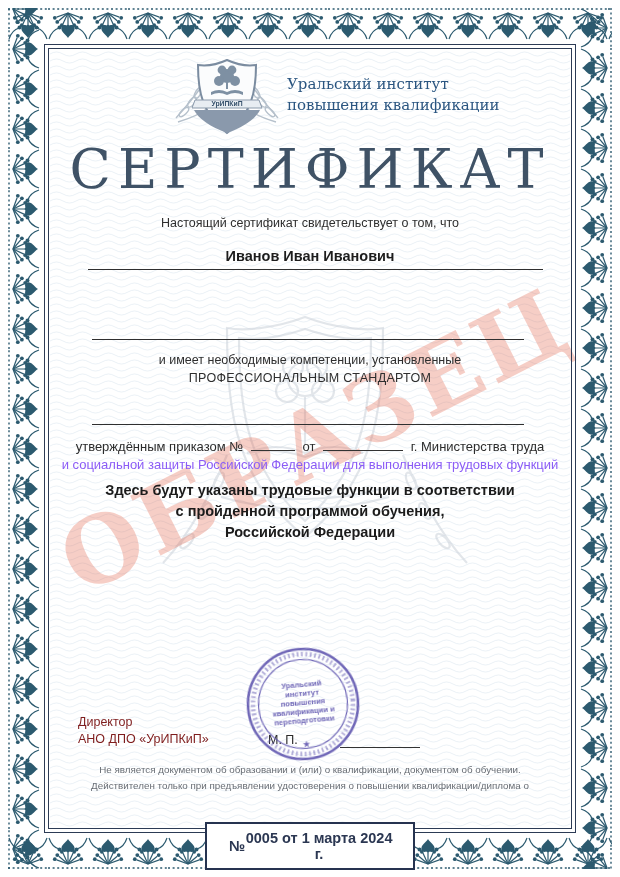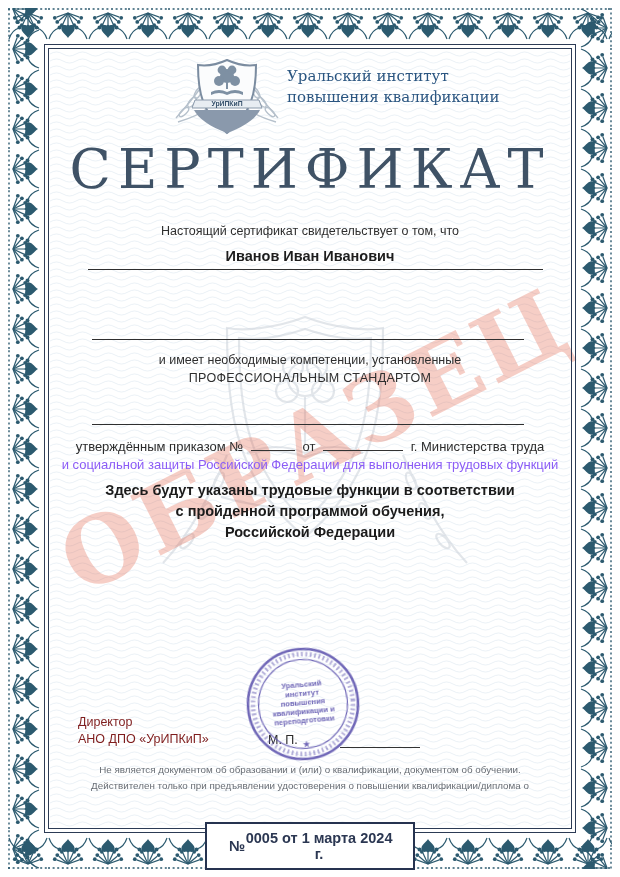--- a/index.html
+++ b/index.html
@@ -22,28 +22,28 @@
   .wm-sample{
     position:absolute;left:5px;top:387px;width:620px;z-index:3;text-align:center;
     font-family:"DejaVu Serif",serif;font-weight:bold;font-size:92px;letter-spacing:4px;
     color:rgba(226,92,66,0.30);transform:rotate(-27deg);white-space:nowrap;pointer-events:none;
   }
   
   .content{position:absolute;inset:0;z-index:4;}
   .abs{position:absolute;left:0;right:0;text-align:center;}
   .header-logo{position:absolute;left:168px;top:56px;}
   .inst{
-    position:absolute;left:287px;top:66px;text-align:left;
+    position:absolute;left:287px;top:74px;text-align:left;
     font-family:"DejaVu Serif",serif;font-size:15px;line-height:1.4;color:#2a5580;
   }
   .title{
     top:138px;font-family:"DejaVu Serif",serif;font-weight:normal;font-size:54px;
     letter-spacing:7px;color:#3f5266;
   }
-  .t-intro{top:224px;font-size:12.5px;color:#2e2e2e;}
+  .t-intro{top:216px;font-size:12.5px;color:#2e2e2e;}
   .t-name{top:248px;font-size:14.5px;font-weight:bold;color:#1d1d1d;}
   .t-trained{top:283px;font-size:12.5px;color:#2e2e2e;}
   .t-program{top:316px;font-size:15px;font-weight:bold;color:#1a1a1a;}
   .t-comp1{top:353px;font-size:12.5px;color:#2e2e2e;}
   .t-comp2{top:371px;font-size:12.5px;color:#2e2e2e;letter-spacing:.3px;}
   .rule{position:absolute;border-top:1.5px solid #2f2f2f;height:0;}
   .rule-name{left:88px;width:455px;top:269px;}
   .rule-program{left:92px;width:432px;top:339px;}
   .rule-mid{left:92px;width:432px;top:424px;}
   .t-order1{top:438px;font-size:13px;color:#2c2c2c;}

